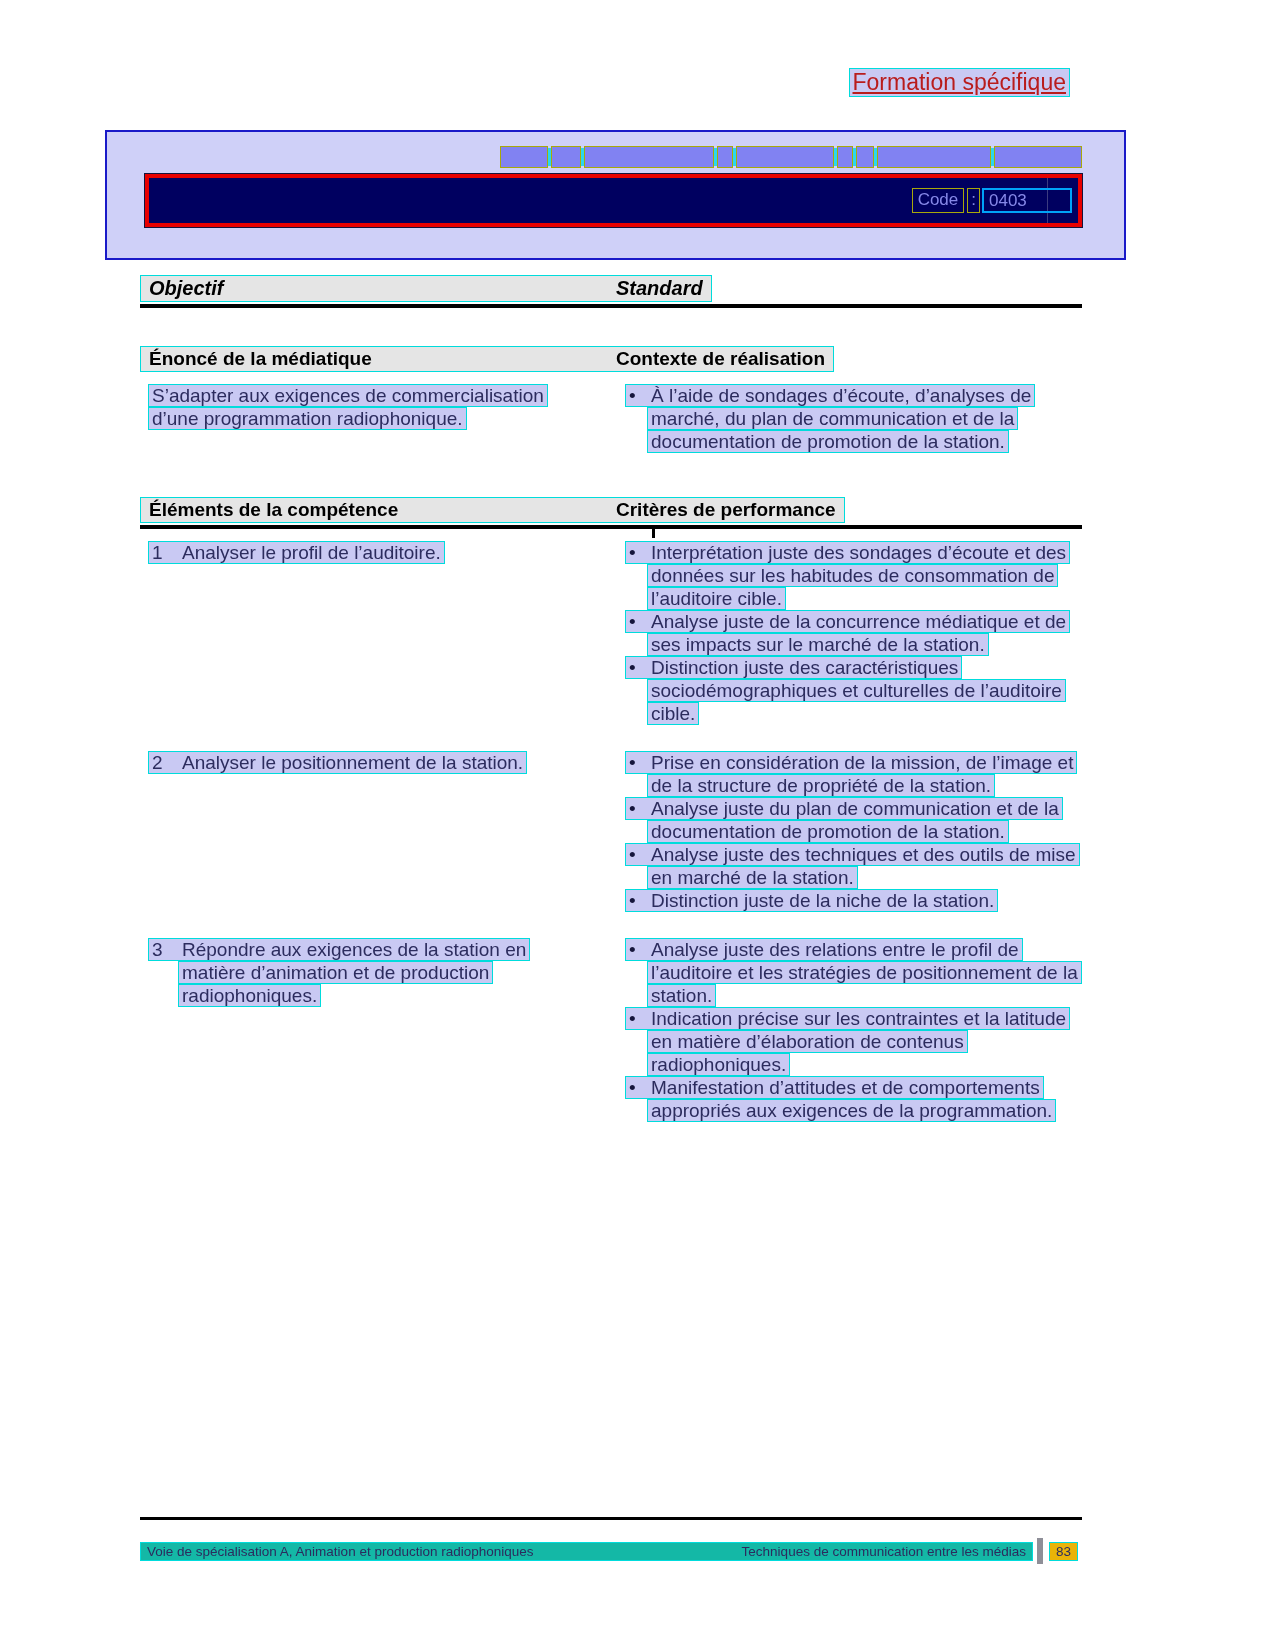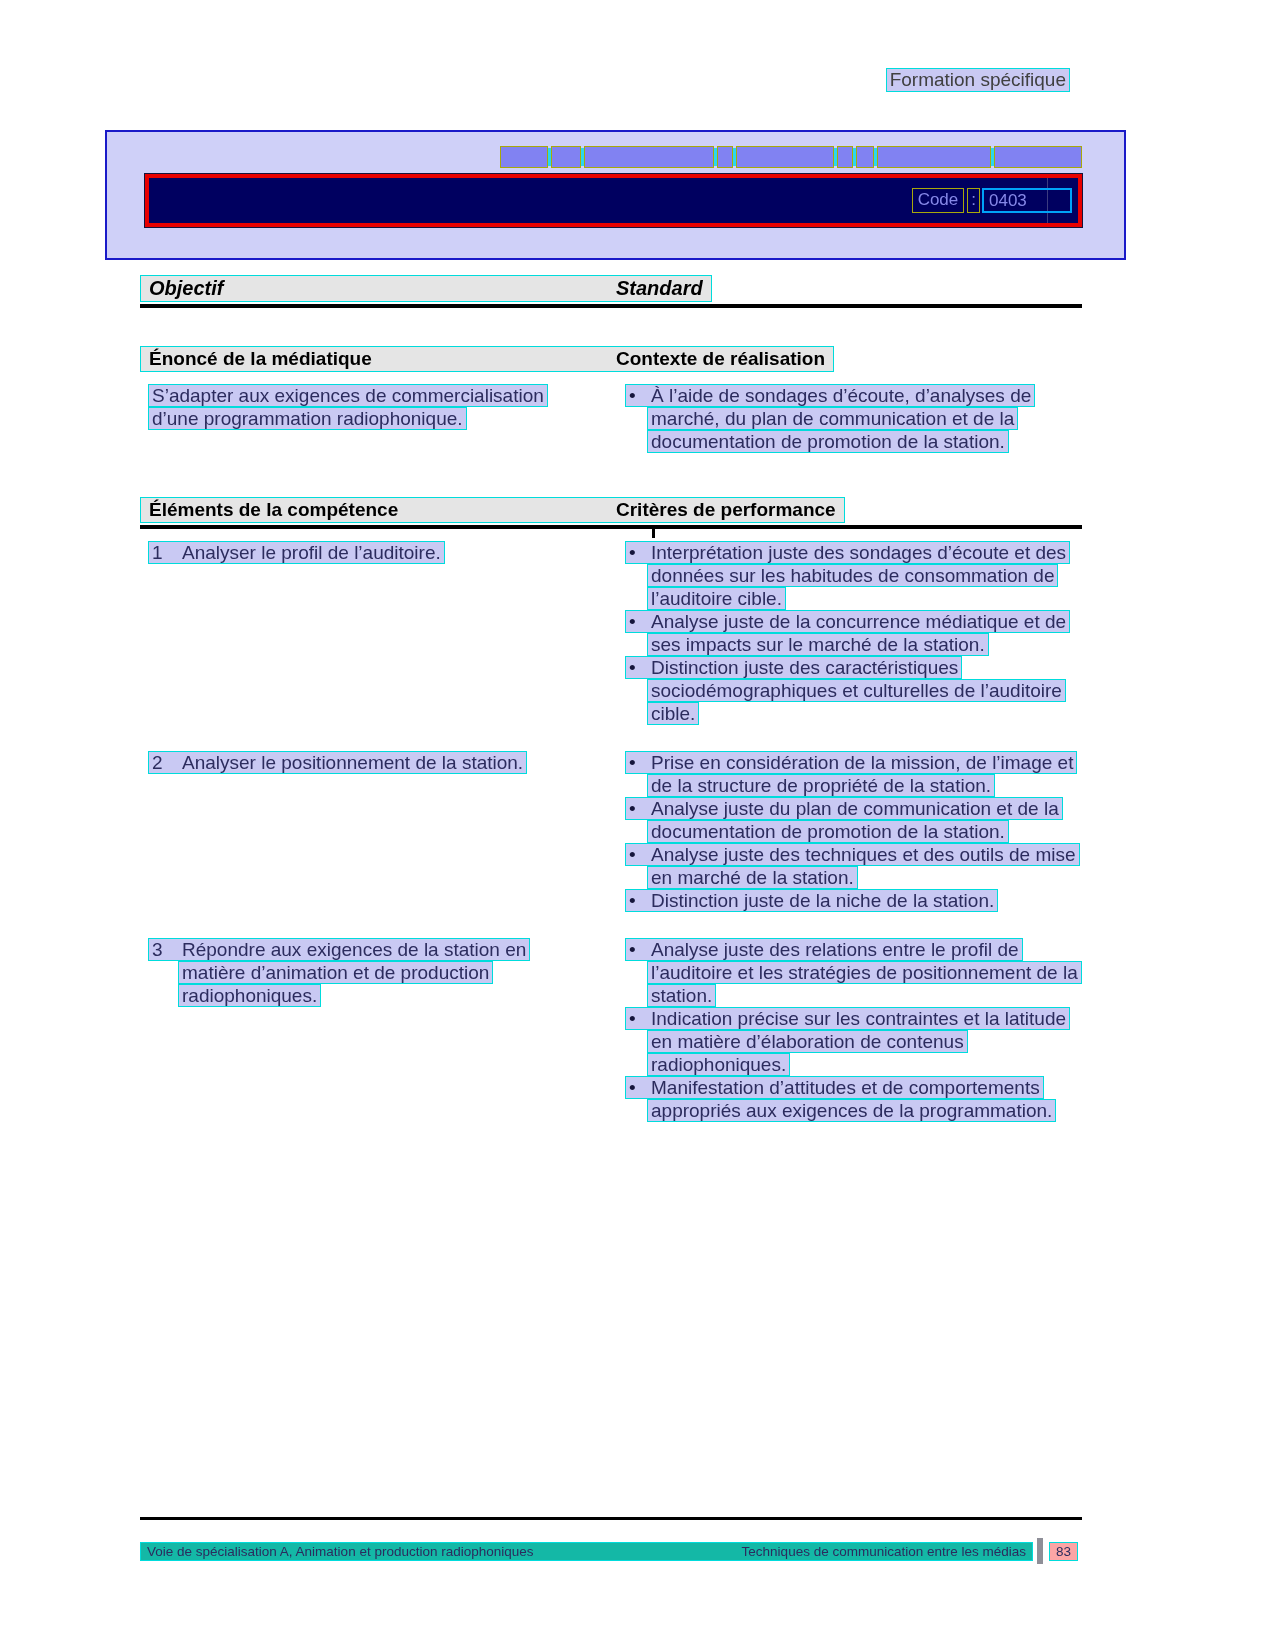--- a/index.html
+++ b/index.html
@@ -5,21 +5,21 @@
   html,body{margin:0;padding:0;}
   body{
     width:1275px;height:1651px;position:relative;background:#ffffff;
     font-family:"Liberation Sans","DejaVu Sans",sans-serif;color:#2c2c5e;
   }
   
   .hl{
     background:#c9c9f3;border:1.5px solid #00dcdc;padding:0 3px;
     -webkit-box-decoration-break:clone;box-decoration-break:clone;
   }
-  .corner-label{position:absolute;top:68px;right:205px;font-size:19px;color:#404040;}
+  .corner-label{position:absolute;top:68px;right:205px;font-size:23px;color:#b91c1c;text-decoration:underline;}
 
   
   .header-box{
     position:absolute;left:105px;top:130px;width:1021px;height:130px;
     background:#cfd0f8;border:2px solid #1a1ac8;box-sizing:border-box;
   }
   .blocks-row{position:absolute;left:393px;top:14px;height:22px;display:flex;align-items:stretch;}
   .rblock{background:#8182f2;border:1px solid #a8a80a;}
   .rsep{width:3px;background:#28d7f0;margin:2px 0;}
   .banner{
@@ -50,21 +50,21 @@
   .hang{padding-left:30px;text-indent:-30px;}
   .num{display:inline-block;width:30px;text-indent:0;}
   .bullet-item{padding-left:22px;text-indent:-22px;margin-bottom:0;}
   .bmark{display:inline-block;width:22px;text-indent:0;color:#16163c;}
 
   
   .footer-rule{position:absolute;left:140px;top:1517px;width:942px;height:3px;background:#000;}
   .footer{position:absolute;left:140px;top:1538px;display:flex;align-items:center;font-size:13.5px;}
   .footer-strip{display:flex;justify-content:space-between;width:893px;background:#14b8a6;border:1.5px solid #00dcdc;padding:1px 6px;box-sizing:border-box;}
   .footer-bar{width:6px;height:26px;background:#8f8f98;margin-left:4px;}
-  .footer-page{margin-left:6px;background:#fca5a5;border:1.5px solid #00dcdc;padding:1px 6px;}
+  .footer-page{margin-left:6px;background:#eab308;border:1.5px solid #00dcdc;padding:1px 6px;}
 </style>
 </head>
 <body>
 
 <div class="corner-label hl">Formation spécifique</div>
 
 <div class="header-box">
   <div class="blocks-row">
       <div class="rblock" style="width: 46px;"></div>
       <div class="rsep"></div>

